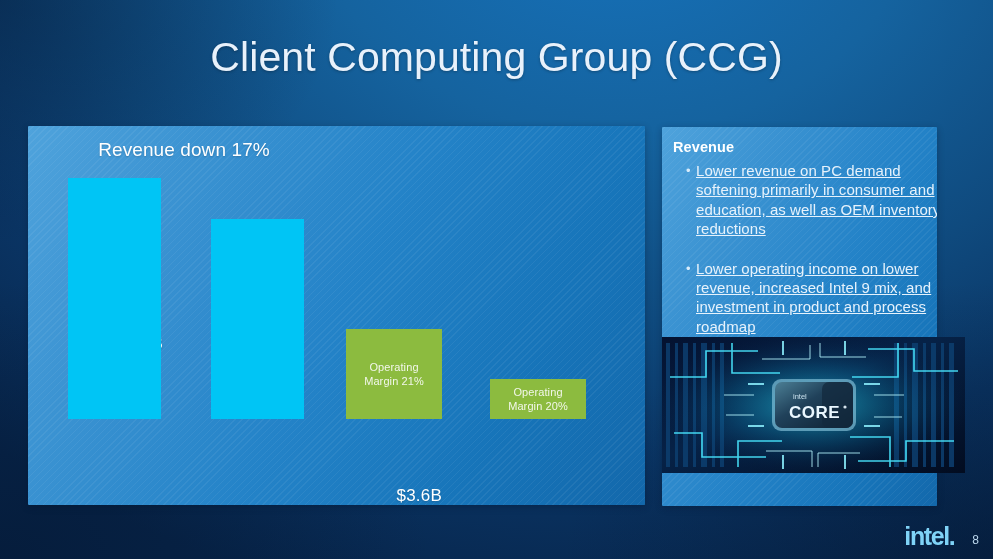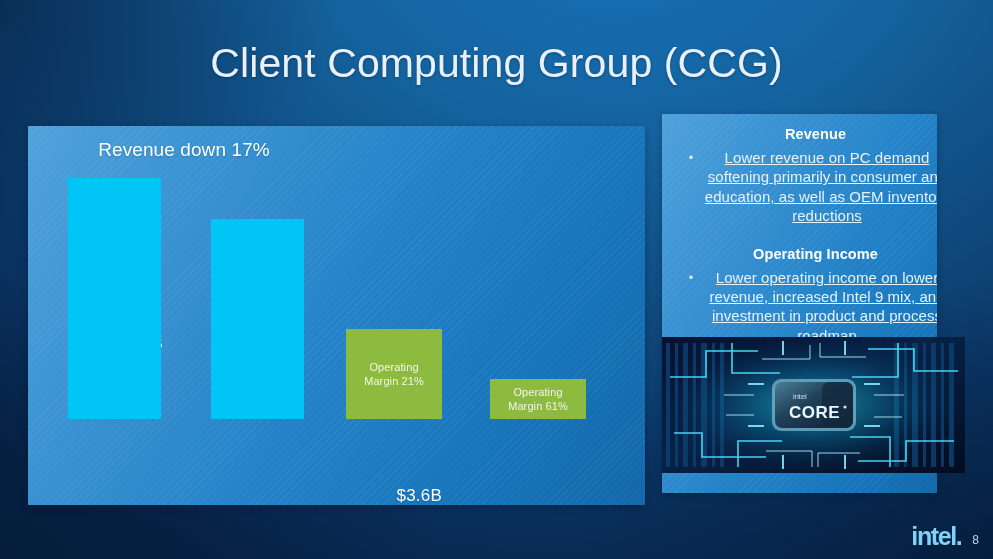--- a/index.html
+++ b/index.html
@@ -38,21 +38,20 @@
     left: 0;
     top: 34px;
     width: 993px;
     text-align: center;
     font-size: 41px;
     font-weight: 400;
     letter-spacing: 0.1px;
     color: #e8f1fb;
     text-shadow: 0 1px 3px rgba(0,0,0,0.28);
     z-index: 5;
-    margin-top: 6px;
   }
 
   
   .panel {
     position: absolute;
     z-index: 3;
     border-radius: 1px;
     box-shadow: 0 2px 7px rgba(2,18,40,0.32);
     overflow: hidden;
   }
@@ -71,25 +70,24 @@
 
   #chart-panel {
     left: 28px;
     top: 126px;
     width: 617px;
     height: 379px;
     background: linear-gradient(118deg, #4fa3dc 0%, #3b93d2 22%, #2483c8 50%, #1775ba 76%, #1368ab 100%);
   }
   #info-panel {
     left: 662px;
-    top: 114px;
+    top: 127px;
     width: 275px;
     height: 379px;
     background: linear-gradient(118deg, #4fa3dc 0%, #3b93d2 24%, #2483c8 54%, #1775ba 80%, #1368ab 100%);
-    text-align: center;
   }
 
   
   .chart {
     position: absolute;
     top: 0;
     height: 379px;
   }
   #chart-revenue { left: 0; width: 312px; }
   #chart-opinc   { left: 312px; width: 305px; }
@@ -192,21 +190,21 @@
   .photo-svg { display: block; width: 303px; height: 136px; }
 
   
   #footer {
     position: absolute;
     right: 14px;
     bottom: 10px;
     z-index: 6;
     display: flex;
     align-items: flex-end;
-    gap: 11px;
+    gap: 18px;
     justify-content: flex-end;
   }
   #intel-logo {
     font-size: 25px;
     font-weight: bold;
     letter-spacing: -1.4px;
     color: #7fd3f7;
     line-height: 1;
     font-family: "Liberation Sans", sans-serif;
   }
@@ -248,41 +246,40 @@
         <div class="bar bar-green" style="left:6px; width:96px; height:90px;">
           <div class="bar-sublabel" style="left:0; top:31px; width:96px;">
             <div>Operating</div>
             <div>Margin 21%</div>
           </div>
         </div>
 
         <div class="bar bar-green" style="left:150px; width:96px; height:40px;">
           <div class="bar-sublabel" style="left:0; top:6px; width:96px;">
             <div>Operating</div>
-            <div>Margin 61%</div>
+            <div>Margin 20%</div>
           </div>
         </div>
 
       </div>
     </div>
   </div>
 
   <div id="info-panel" class="panel">
     <div class="panel-stripes"></div>
     <div id="info-body">
 
       <div class="info-heading">Revenue</div>
       <div class="info-bullet">
         <span class="bullet-dot">•</span>
         <span class="bullet-text">Lower revenue on PC demand softening primarily in consumer and education, as well as OEM inventory reductions</span>
       </div>
 
       <div class="info-gap"></div>
 
-      <div class="info-heading">Operating Income</div>
       <div class="info-bullet">
         <span class="bullet-dot">•</span>
         <span class="bullet-text">Lower operating income on lower revenue, increased Intel 9 mix, and investment in product and process roadmap</span>
       </div>
 
     </div>
   </div>
 
   <div id="chip-photo">
     <svg class="photo-svg" viewBox="0 0 303 136" preserveAspectRatio="none">

